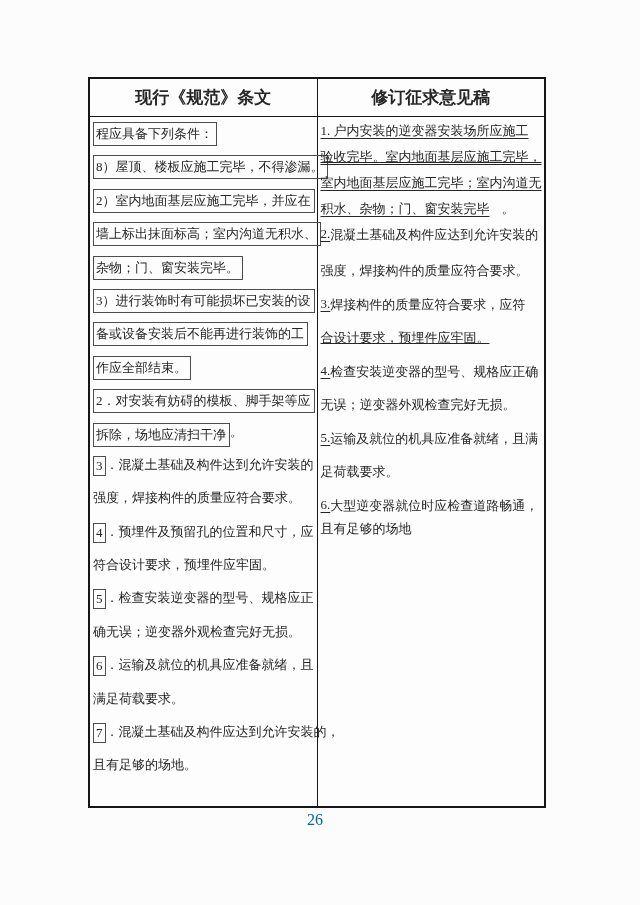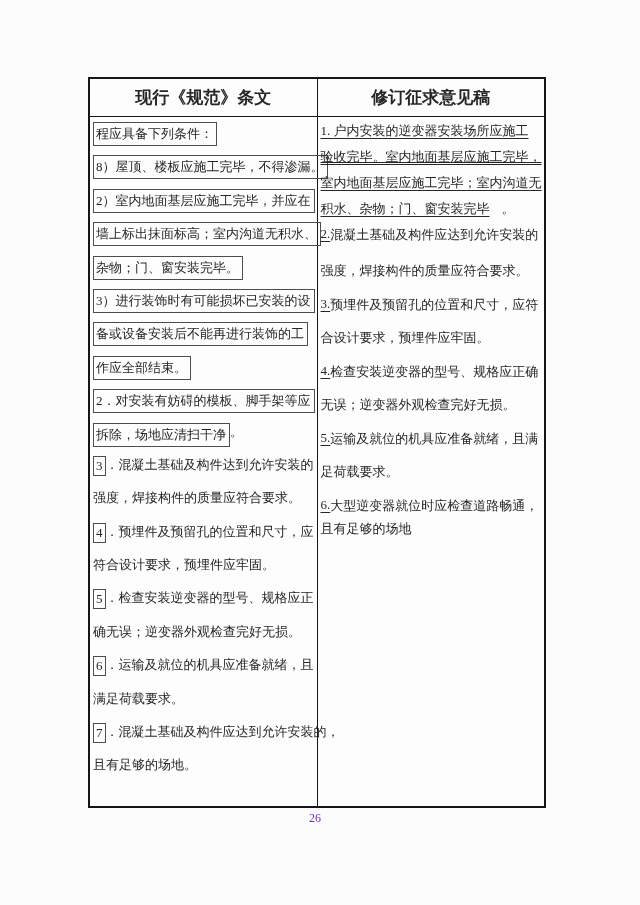--- a/index.html
+++ b/index.html
@@ -73,22 +73,22 @@
   .u {
     text-decoration: underline;
     text-underline-offset: 3px;
   }
   .page-num {
     position: absolute;
     left: 88px;
     top: 811px;
     width: 454px;
     text-align: center;
-    font-size: 12px;
-    color: #6d28d9;
+    font-size: 16px;
+    color: #0369a1;
   }
 </style>
 </head>
 <body>
 
 <div class="page">
 
   <div class="doc-table">
 
     <div class="header-row">
@@ -181,23 +181,23 @@
           </div>
           <div class="line" style="height: 36px;">
             <span class="u">2.</span>
             <span> 混凝土基础及构件应达到允许安装的</span>
           </div>
           <div class="line" style="height: 33.5px;">
             <span>强度，焊接构件的质量应符合要求。</span>
           </div>
           <div class="line" style="height: 33.5px;">
             <span class="u">3.</span>
-            <span> 预埋件及预留孔的位置和尺寸，应符</span>
-          </div>
-          <div class="line" style="height: 33.5px;">
+            <span> 焊接构件的质量应符合要求，应符</span>
+          </div>
+          <div class="line" style="height: 33.5px; text-decoration: underline;">
             <span>合设计要求，预埋件应牢固。</span>
           </div>
           <div class="line" style="height: 33.5px;">
             <span class="u">4.</span>
             <span> 检查安装逆变器的型号、规格应正确</span>
           </div>
           <div class="line" style="height: 33.5px;">
             <span>无误；逆变器外观检查完好无损。</span>
           </div>
           <div class="line" style="height: 33.5px;">

